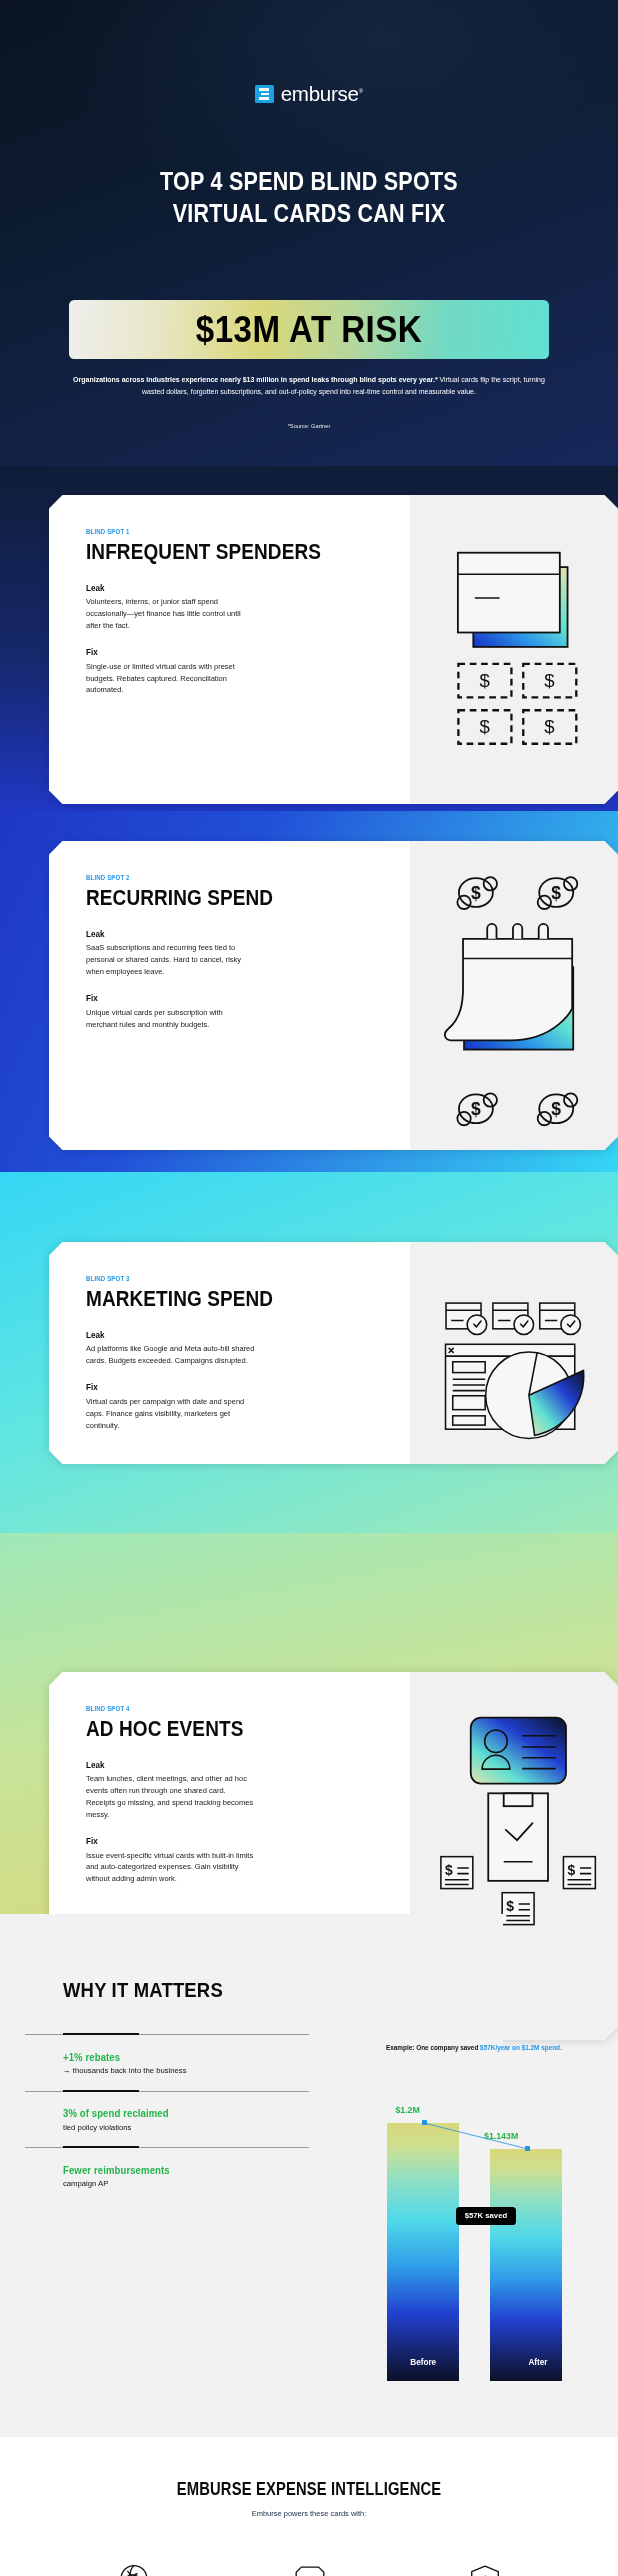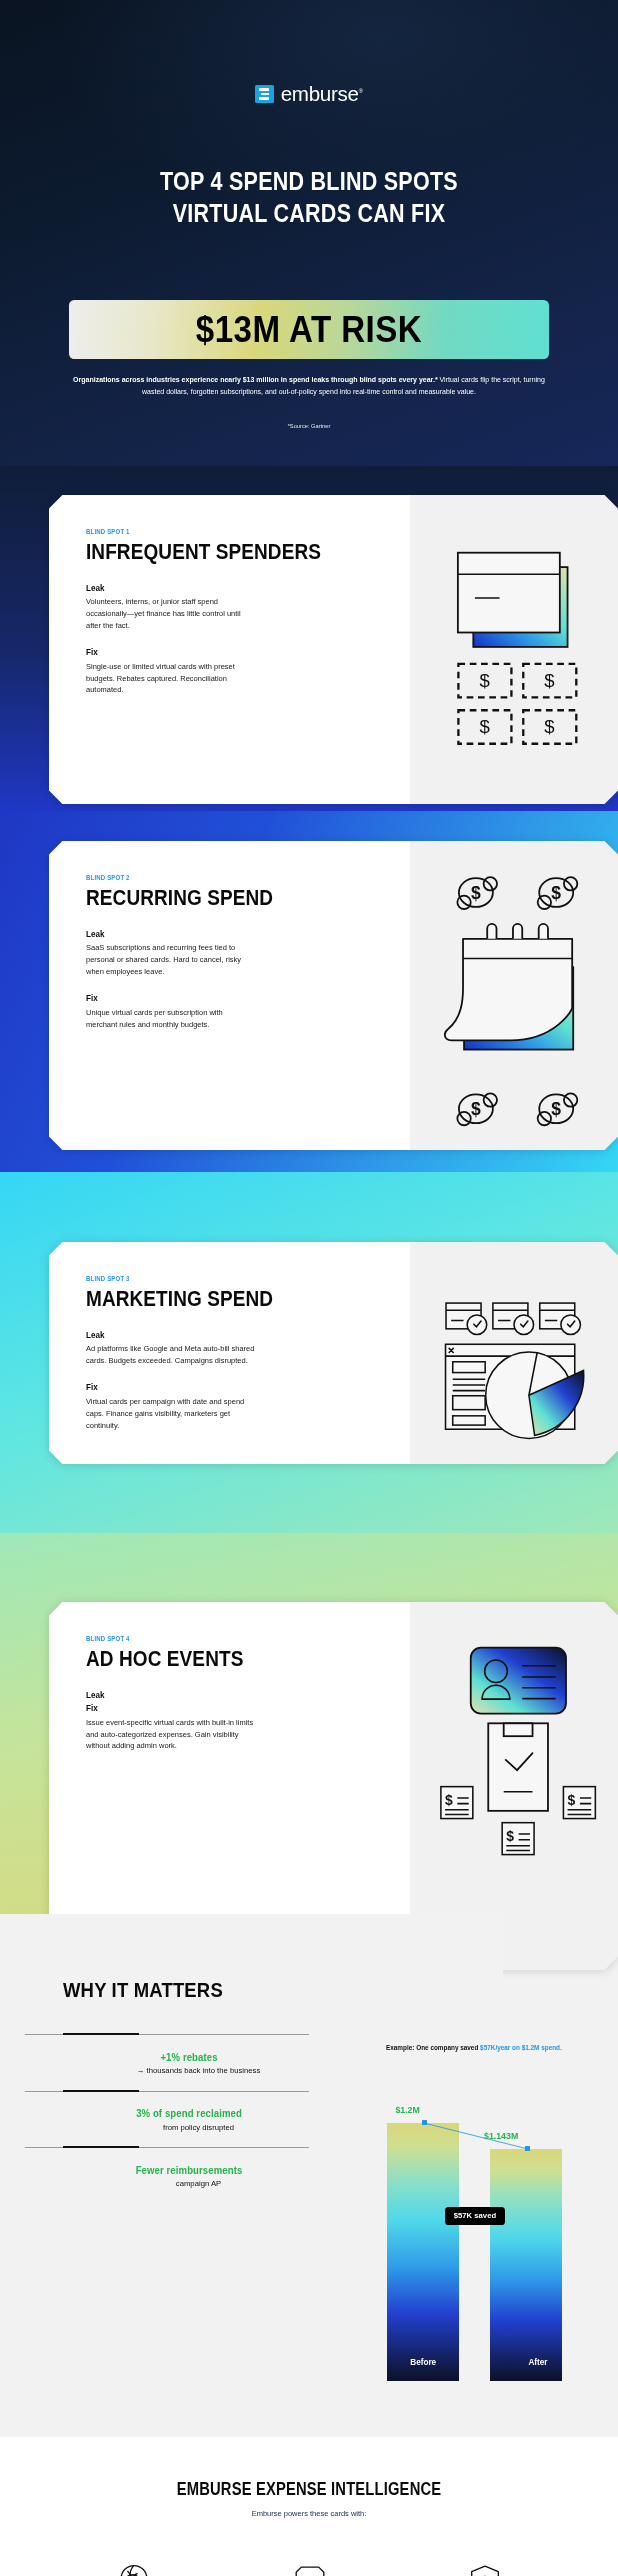--- a/index.html
+++ b/index.html
@@ -87,29 +87,29 @@
   .spot-h{ color:#0b0b0b; font-weight:bold; font-size:21.6px; line-height:1.08;
     letter-spacing:0.1px; transform:scaleX(.88); transform-origin:left; margin-bottom:19.6px; }
   .spot-lbl{ color:#0b0b0b; font-weight:bold; font-size:8.8px; margin-bottom:3.6px;
     transform:scaleX(.92); transform-origin:left; }
   .spot-p{ color:#1a1a1a; font-size:7.5px; line-height:1.58; max-width:170px; margin-bottom:15.5px; }
   .spot-p:last-child{ margin-bottom:0; }
 
   .spot-1{ top:495px;  height:309px; }
   .spot-2{ top:841px; height:309px; }
   .spot-3{ top:1242px; height:222px; }
-  .spot-4{ top:1602px; height:368px; }
+  .spot-4{ top:1672px; height:368px; }
 
   
   .why{ position:absolute; left:0; top:1914px; width:503px; height:523px; background:#f2f2f2; }
   .why-h{ position:absolute; left:63px; top:64px; color:#0b0b0b;
     font-weight:bold; font-size:21px; letter-spacing:0.2px;
     transform:scaleX(.88); transform-origin:left; }
   .why-list{ position:absolute; left:25px; top:120px; width:309px; }
-  .why-item{ position:relative; padding:17.5px 0 15.5px 38px;text-align:center; }
+  .why-item{ position:relative; padding:17.5px 0 15.5px 38px; }
   .why-rule{ position:absolute; left:0; top:0; width:284px; height:0.5px; background:#9a9a9a; }
   .why-rule::before{ content:""; position:absolute; left:38px; top:-1px; width:76px; height:2.1px; background:#111; }
   .why-stat{ color:#25b34b; font-weight:bold; font-size:10.3px; letter-spacing:0.1px;
     transform:scaleX(.93); transform-origin:left; margin-bottom:3.6px; }
   .why-note{ color:#111; font-size:7.7px; }
 
   
   .chart{ position:absolute; left:381px; top:137px; width:206px; height:330px; }
   .chart-cap{ position:absolute; left:-20.6px; top:-8.2px; width:227px; text-align:center;
     color:#111; font-size:6.4px; font-weight:bold; line-height:1.5; }
@@ -123,21 +123,21 @@
     color:#fff; font-weight:bold; font-size:8.2px; }
   .bar-lbl.b{ left:6.2px; } .bar-lbl.a{ left:121px; }
   .val{ position:absolute; color:#25b34b; font-weight:bold; font-size:8.8px; }
   .val-before{ left:14.4px;  bottom:266px; }
   .val-after{  left:103px; bottom:240px; }
   .node{ position:absolute; width:4.6px; height:4.6px; background:#2196e8; border-radius:0.5px; }
   .node-b{ left:41px;  bottom:256px; }
   .node-a{ left:144px; bottom:230px; }
   .connector{ position:absolute; left:43px; bottom:232px; width:104px; height:26px; }
   .connector svg{ width:100%; height:100%; display:block; }
-  .saved-pill{ position:absolute; left:64px; bottom:156px;
+  .saved-pill{ position:absolute; left:75px; bottom:156px;
     background:#000; color:#fff; font-weight:bold; font-size:7.7px;
     padding:4.6px 8.8px; border-radius:3.6px; white-space:nowrap; }
 
   
   .eei{ position:absolute; left:0; top:2437px; width:618px; height:314px; background:#fff; }
   .eei-h{ position:absolute; left:0; top:42px; width:618px; text-align:center;
     color:#0b0b0b; font-weight:bold; font-size:18px; letter-spacing:0.2px;
     transform:scaleX(.82); transform-origin:center; }
   .eei-sub{ position:absolute; left:0; top:72px; width:618px; text-align:center;
     color:#1a2b4a; font-size:7.5px; }
@@ -334,20 +334,21 @@
       </div>
     </div>
   </article>
 
   <article class="spot spot-4">
     <div class="spot-inner">
       <div class="spot-text">
         <div class="spot-kicker">BLIND SPOT 4</div>
         <div class="spot-h">AD HOC EVENTS</div>
         <div class="spot-lbl">Leak</div>
+        <p class="spot-p">Team lunches, client meetings, and other ad hoc events often run through one shared card. Receipts go missing, and spend tracking becomes messy.</p>
         <div class="spot-lbl">Fix</div>
         <p class="spot-p">Issue event-specific virtual cards with built-in limits and auto-categorized expenses. Gain visibility without adding admin work.</p>
       </div>
       <div class="spot-art">
         <svg class="ill" width="208" height="290" viewBox="0 0 404 562" fill="none">
           <defs>
             <linearGradient id="g4" x1="0" y1="1" x2="1" y2="0">
               <stop offset="0" stop-color="#e4e2ad"></stop>
                 <stop offset=".28" stop-color="#5fe0d2"></stop>
               <stop offset=".62" stop-color="#2140cf"></stop>
@@ -401,21 +402,21 @@
 
     <div class="why-list">
       <div class="why-item">
         <span class="why-rule"></span>
         <div class="why-stat">+1% rebates</div>
         <div class="why-note">→ thousands back into the business</div>
       </div>
       <div class="why-item">
         <span class="why-rule"></span>
         <div class="why-stat">3% of spend reclaimed</div>
-        <div class="why-note">from policy disrupted</div>
+        <div class="why-note">tied policy violations</div>
       </div>
       <div class="why-item">
         <span class="why-rule"></span>
         <div class="why-stat">Fewer reimbursements</div>
         <div class="why-note">campaign AP</div>
       </div>
     </div>
 
     <figure class="chart">
       <figcaption class="chart-cap"><span>Example: One company saved </span><em>$57K/year on $1.2M spend.</em></figcaption>

